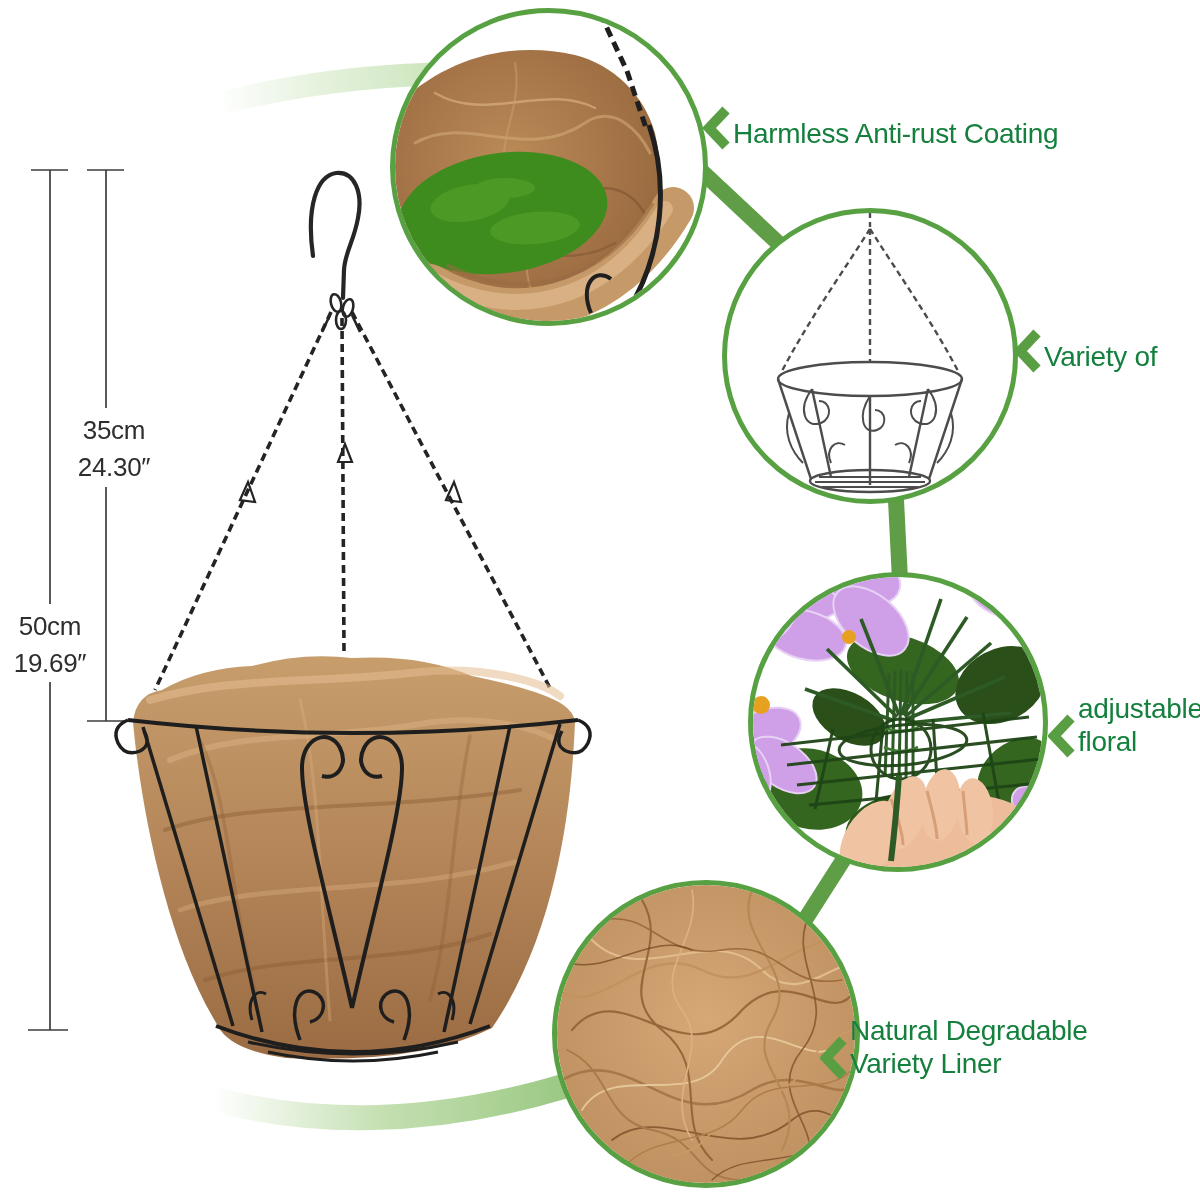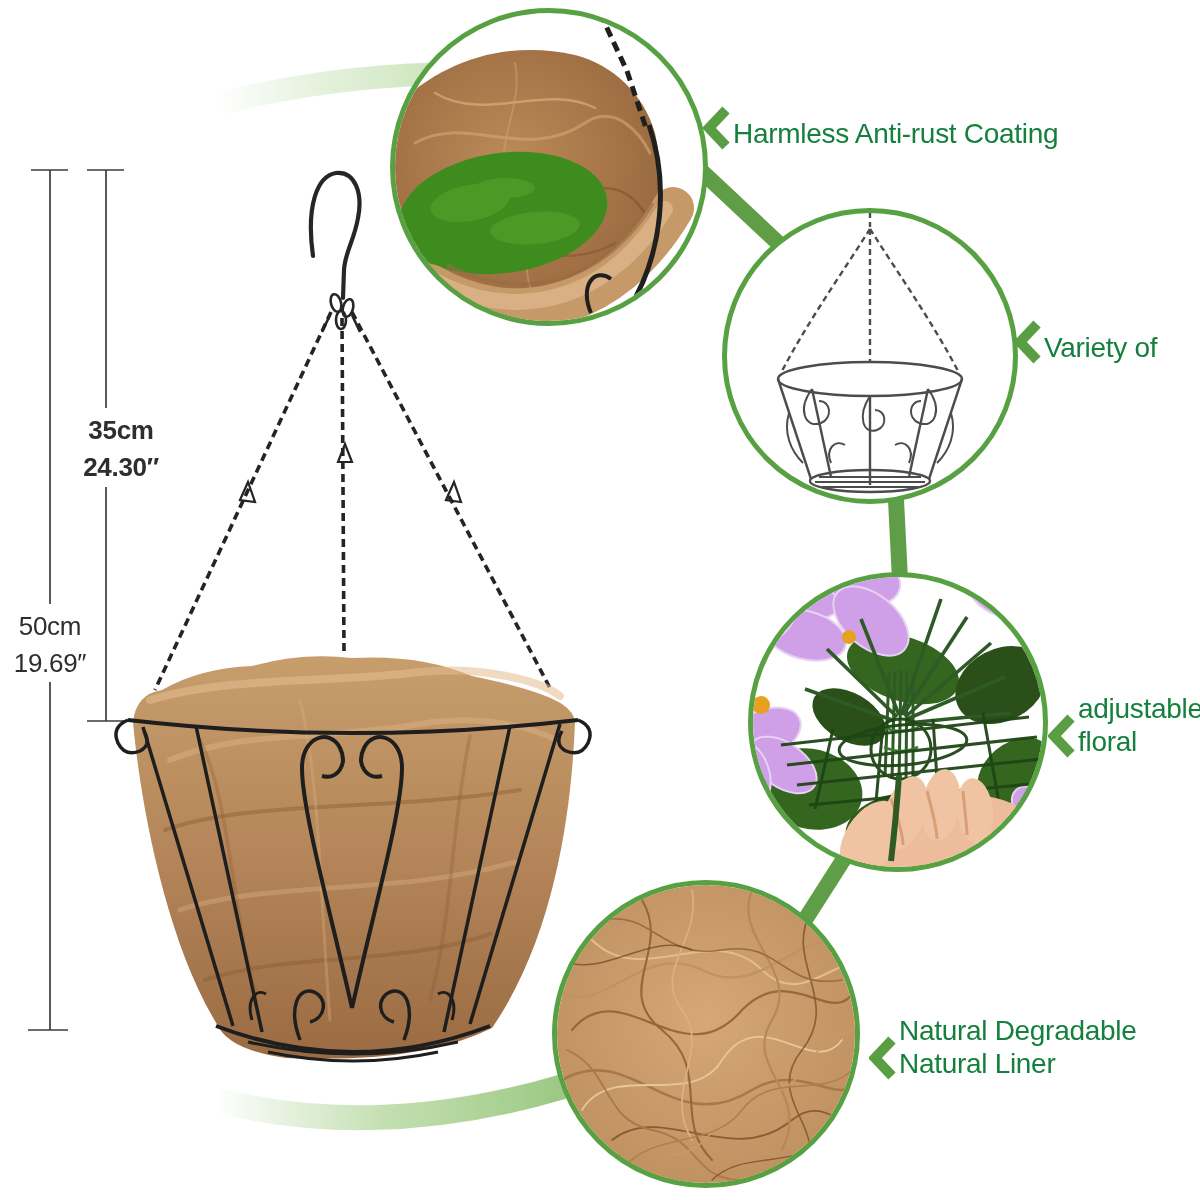--- a/index.html
+++ b/index.html
@@ -315,60 +315,60 @@
         <path d="M 10 165 C 55 185 45 235 95 245 C 145 255 135 295 185 295" stroke="#a97a49" stroke-width="1.9"></path>
         <path d="M 298 145 C 245 155 255 205 205 210 C 155 215 165 265 115 270" stroke="#c99a66" stroke-width="1.9"></path>
         <path d="M 45 35 C 95 25 105 75 165 65 C 225 55 225 105 285 95" stroke="#9c6c3d" stroke-width="1.6"></path>
         <path d="M 65 285 C 95 245 155 265 185 225 C 215 185 265 215 295 185" stroke="#b07e4c" stroke-width="1.6"></path>
         <path d="M 5 75 C 45 95 95 45 135 65" stroke="#6f431f" stroke-width="1.4" opacity="0.7"></path>
         <path d="M 155 295 C 185 265 235 285 265 255" stroke="#6f431f" stroke-width="1.4" opacity="0.7"></path>
       </g>
     </svg>
   </div>
 
-  <div class="dim-label" style="left:46px;top:412px;font-weight:bold;">
+  <div class="dim-label" style="left:39px;top:412px;">
     <div>35cm</div>
     <div>24.30″</div>
   </div>
   <div class="dim-label" style="left:-25px;top:608px;">
     <div>50cm</div>
     <div>19.69″</div>
   </div>
 
   <div class="callout" style="left:703px;top:106px;">
     <svg class="chev" width="27" height="44" viewBox="0 0 27 44">
       <polyline points="23,4 6,22 23,40" fill="none" stroke="#5a9e44" stroke-width="10"></polyline>
     </svg>
     <div>
       <div>Harmless Anti-rust Coating</div>
     </div>
   </div>
 
-  <div class="callout" style="left:1014px;top:320px;">
+  <div class="callout" style="left:1014px;top:329px;">
     <svg class="chev" width="27" height="44" viewBox="0 0 27 44">
       <polyline points="23,4 6,22 23,40" fill="none" stroke="#5a9e44" stroke-width="10"></polyline>
     </svg>
     <div>
       <div>Variety of</div>
     </div>
   </div>
 
   <div class="callout" style="left:1048px;top:692px;">
     <svg class="chev" width="27" height="44" viewBox="0 0 27 44">
       <polyline points="23,4 6,22 23,40" fill="none" stroke="#5a9e44" stroke-width="10"></polyline>
     </svg>
     <div>
       <div>adjustable</div>
       <div>floral</div>
     </div>
   </div>
 
-  <div class="callout" style="left:869px;top:1014px;">
+  <div class="callout" style="left:820px;top:1014px;">
     <svg class="chev" width="27" height="44" viewBox="0 0 27 44">
       <polyline points="23,4 6,22 23,40" fill="none" stroke="#5a9e44" stroke-width="10"></polyline>
     </svg>
     <div>
       <div>Natural Degradable</div>
-      <div>Natural Liner</div>
+      <div>Variety Liner</div>
     </div>
   </div>
 
 </div>
 
 </body></html>

